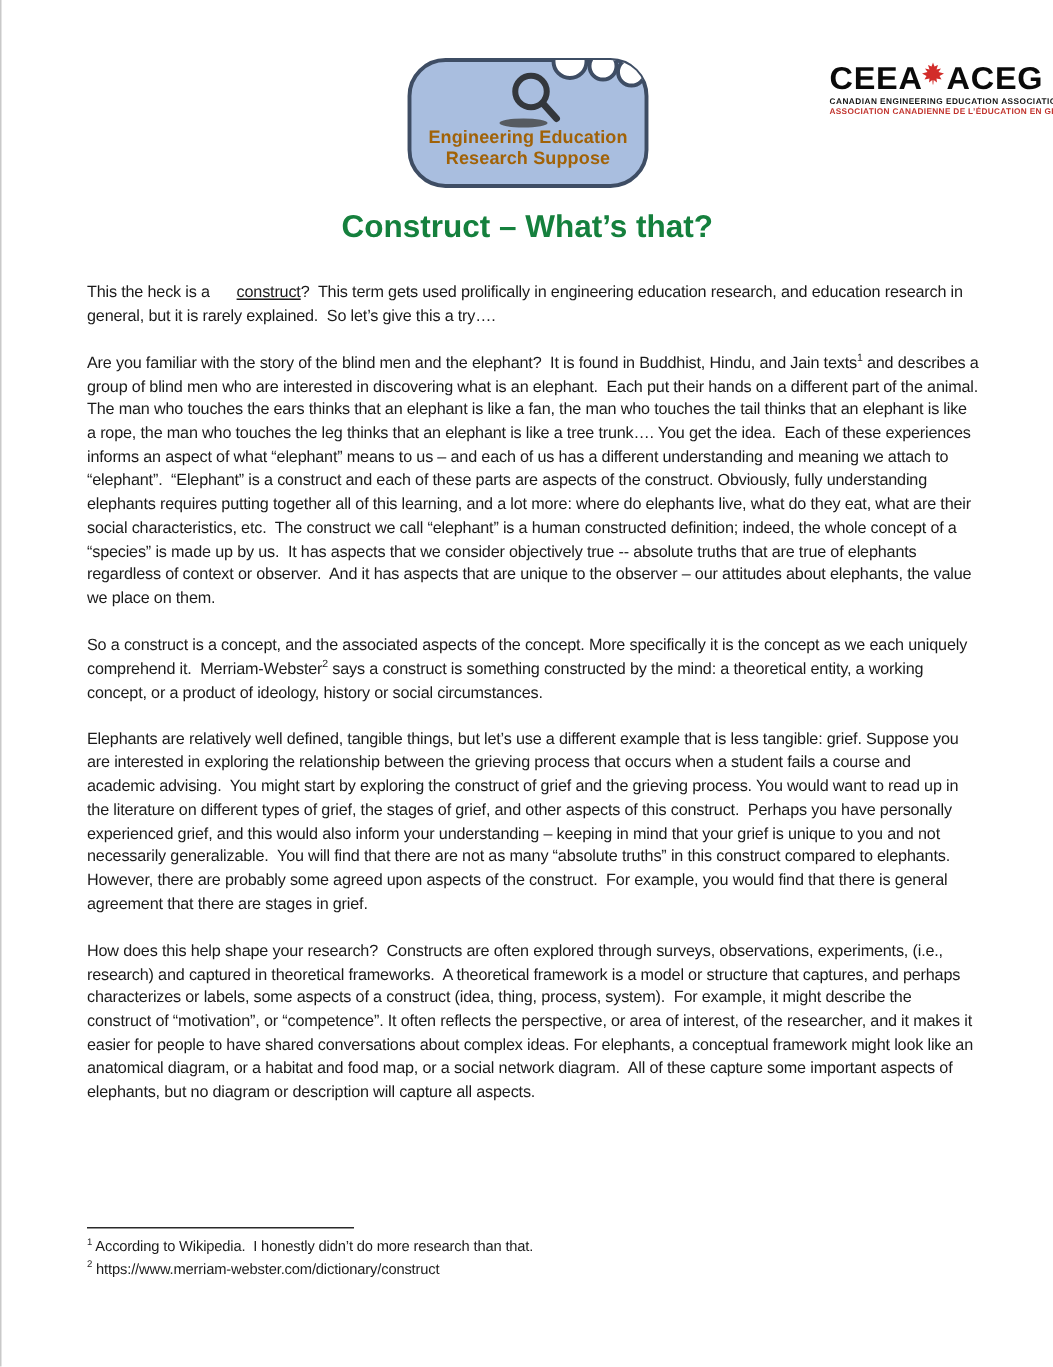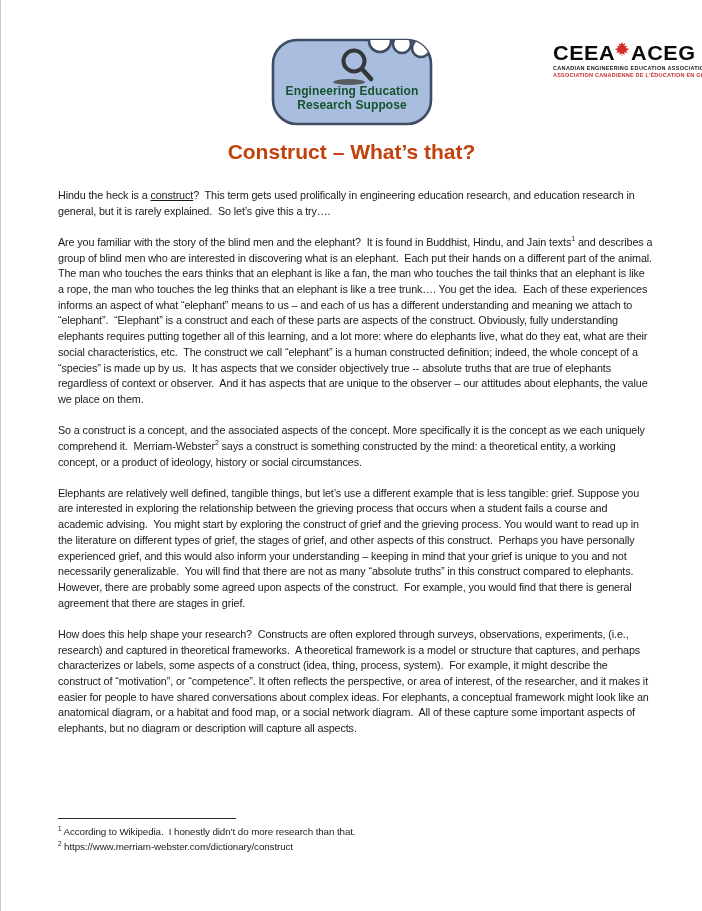--- a/index.html
+++ b/index.html
@@ -6,40 +6,40 @@
   body{
     width:702px;height:911px;background:#ffffff;position:relative;
     font-family:"Liberation Sans","DejaVu Sans",sans-serif;overflow:hidden;
     border-left:1px solid #c9c9c9;box-sizing:border-box;
   }
   
   .snack-logo{position:absolute;left:269px;top:36px;width:164px;height:96px;}
   .snack-logo svg{position:absolute;left:0;top:0;}
   .snack-text{
     position:absolute;left:0;top:49px;width:100%;text-align:center;
-    font-size:12px;line-height:13.5px;color:#14532d;font-weight:bold;letter-spacing:0.1px;
+    font-size:12px;line-height:13.5px;color:#a16207;font-weight:bold;letter-spacing:0.1px;
   }
   .ceea-logo{position:absolute;left:552px;top:43px;width:152px;}
   .ceea-row{display:flex;align-items:flex-start;justify-content:flex-start;}
   .ceea-word{font-size:21px;font-weight:bold;letter-spacing:0.5px;color:#0a0a0a;line-height:20px;transform:scaleX(1.03);transform-origin:left;}
   .ceea-leaf{margin:-2px 1px 0 1px;}
   .ceea-sub-en{font-size:5.5px;letter-spacing:0.32px;color:#161616;font-weight:bold;margin-top:2px;white-space:nowrap;}
   .ceea-sub-fr{font-size:5.5px;letter-spacing:0.22px;color:#c2342e;font-weight:bold;margin-top:1px;white-space:nowrap;}
   
   .doc-title{
     position:absolute;left:0;top:140px;width:100%;text-align:center;
-    font-size:21px;font-weight:bold;color:#c2410c;
+    font-size:21px;font-weight:bold;color:#15803d;
   }
   
   .content{
     position:absolute;left:57px;top:188px;width:595px;
     font-size:10.8px;line-height:15.7px;color:#1b1b1b;letter-spacing:-0.12px;
   }
   .content p{margin:0 0 15.5px 0;white-space:pre-wrap;}
-  .u{text-decoration:underline;}
+  .u{text-decoration:underline;margin-left:15px;}
   sup.fn{vertical-align:super;font-size:0.65em;line-height:0;}
   
   .footnotes{position:absolute;left:57px;top:818px;width:595px;color:#1b1b1b;}
   .fn-rule{width:178px;height:0;border-top:1.3px solid #2a2a2a;margin-bottom:5px;}
   .footnote{font-size:9.8px;line-height:15px;letter-spacing:-0.1px;white-space:pre-wrap;}
 </style>
 </head>
 <body>
 
 <div class="snack-logo">
@@ -75,21 +75,21 @@
     </svg>
     <span class="ceea-word">ACEG</span>
   </div>
   <div class="ceea-sub-en">CANADIAN ENGINEERING EDUCATION ASSOCIATION</div>
   <div class="ceea-sub-fr">ASSOCIATION CANADIENNE DE L’ÉDUCATION EN GÉNIE</div>
 </div>
 
 <div class="doc-title">Construct – What’s that?</div>
 
 <div class="content">
-  <p><span>Hindu the heck is a </span><span class="u">construct</span><span>?  This term gets used prolifically in engineering education research, and education research in general, but it is rarely explained.  So let’s give this a try….</span></p>
+  <p><span>This the heck is a </span><span class="u">construct</span><span>?  This term gets used prolifically in engineering education research, and education research in general, but it is rarely explained.  So let’s give this a try….</span></p>
   <p><span>Are you familiar with the story of the blind men and the elephant?  It is found in Buddhist, Hindu, and Jain texts</span><sup class="fn">1</sup><span> and describes a group of blind men who are interested in discovering what is an elephant.  Each put their hands on a different part of the animal.  The man who touches the ears thinks that an elephant is like a fan, the man who touches the tail thinks that an elephant is like a rope, the man who touches the leg thinks that an elephant is like a tree trunk…. You get the idea.  Each of these experiences informs an aspect of what “elephant” means to us – and each of us has a different understanding and meaning we attach to “elephant”.  “Elephant” is a construct and each of these parts are aspects of the construct. Obviously, fully understanding elephants requires putting together all of this learning, and a lot more: where do elephants live, what do they eat, what are their social characteristics, etc.  The construct we call “elephant” is a human constructed definition; indeed, the whole concept of a “species” is made up by us.  It has aspects that we consider objectively true -- absolute truths that are true of elephants regardless of context or observer.  And it has aspects that are unique to the observer – our attitudes about elephants, the value we place on them.</span></p>
   <p><span>So a construct is a concept, and the associated aspects of the concept. More specifically it is the concept as we each uniquely comprehend it.  Merriam-Webster</span><sup class="fn">2</sup><span> says a construct is something constructed by the mind: a theoretical entity, a working concept, or a product of ideology, history or social circumstances.</span></p>
   <p>Elephants are relatively well defined, tangible things, but let’s use a different example that is less tangible: grief. Suppose you are interested in exploring the relationship between the grieving process that occurs when a student fails a course and academic advising.  You might start by exploring the construct of grief and the grieving process. You would want to read up in the literature on different types of grief, the stages of grief, and other aspects of this construct.  Perhaps you have personally experienced grief, and this would also inform your understanding – keeping in mind that your grief is unique to you and not necessarily generalizable.  You will find that there are not as many “absolute truths” in this construct compared to elephants.  However, there are probably some agreed upon aspects of the construct.  For example, you would find that there is general agreement that there are stages in grief.</p>
   <p>How does this help shape your research?  Constructs are often explored through surveys, observations, experiments, (i.e., research) and captured in theoretical frameworks.  A theoretical framework is a model or structure that captures, and perhaps characterizes or labels, some aspects of a construct (idea, thing, process, system).  For example, it might describe the construct of “motivation”, or “competence”. It often reflects the perspective, or area of interest, of the researcher, and it makes it easier for people to have shared conversations about complex ideas. For elephants, a conceptual framework might look like an anatomical diagram, or a habitat and food map, or a social network diagram.  All of these capture some important aspects of elephants, but no diagram or description will capture all aspects.</p>
 </div>
 
 <div class="footnotes">
   <div class="fn-rule"></div>
   <div class="footnote"><sup class="fn">1</sup><span> According to Wikipedia.  I honestly didn’t do more research than that.</span></div>
   <div class="footnote"><sup class="fn">2</sup><span> https://www.merriam-webster.com/dictionary/construct</span></div>

